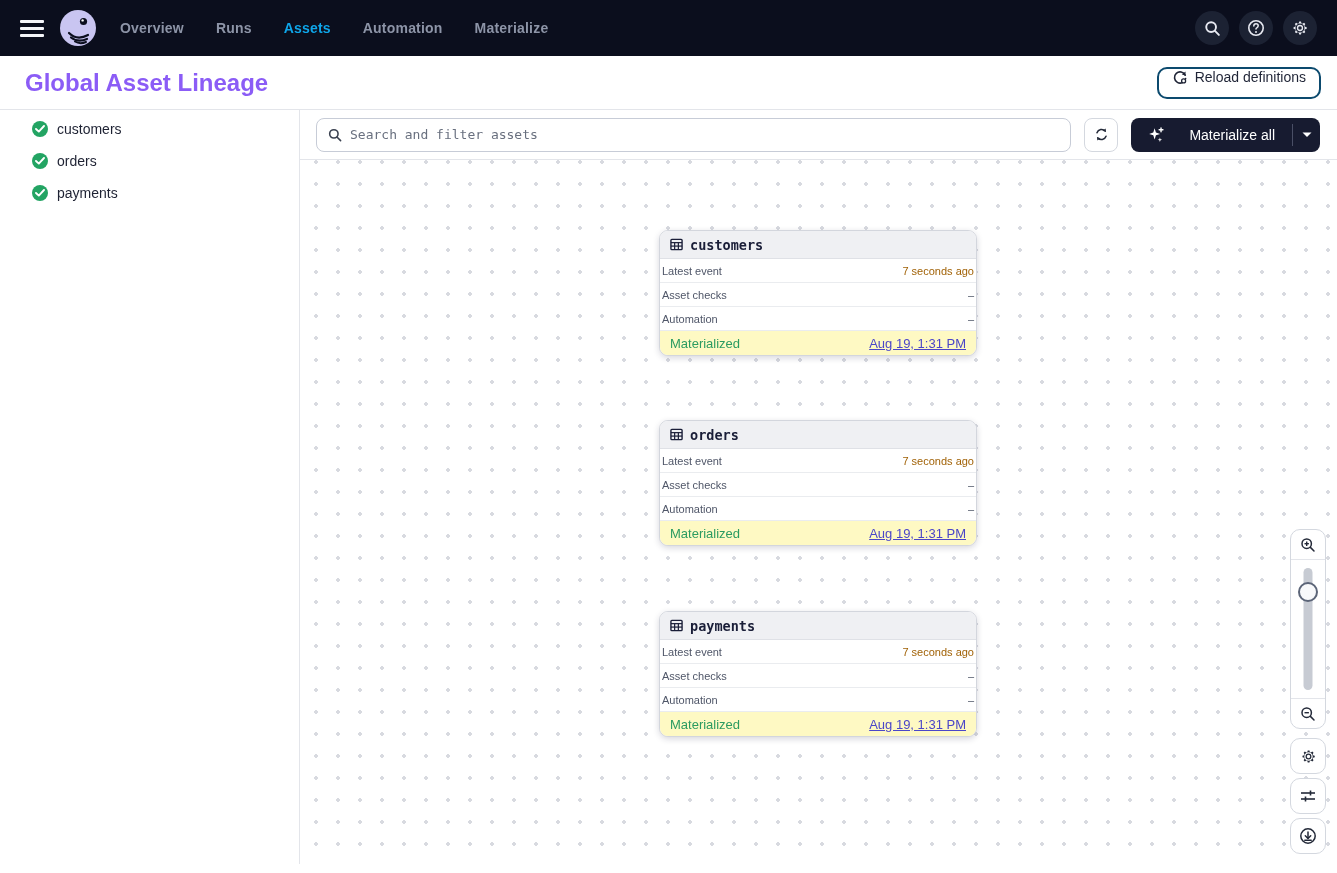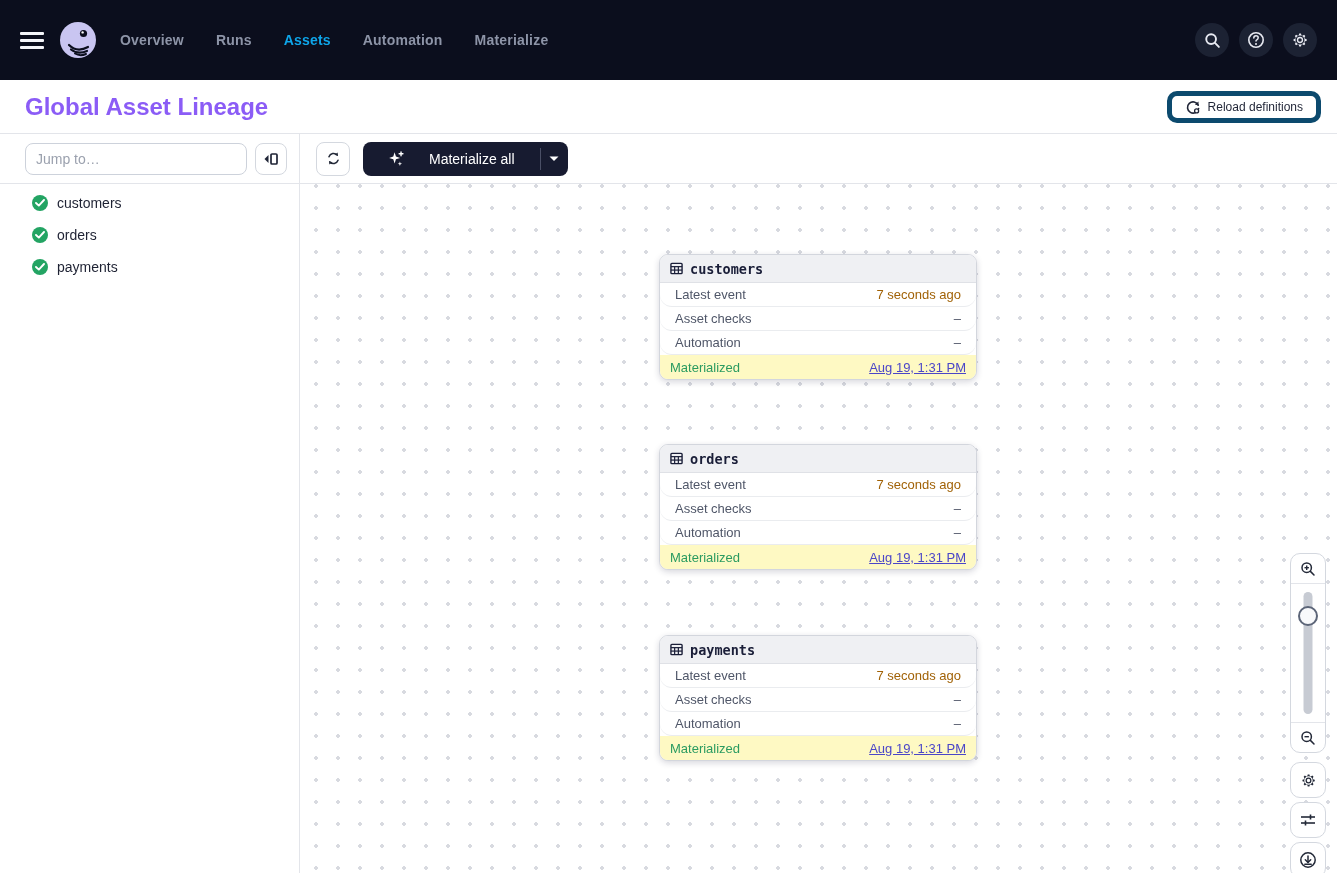--- a/index.html
+++ b/index.html
@@ -1,32 +1,32 @@
 <!DOCTYPE html>
 <html><head>
 <meta charset="utf-8">
 <style>
   * { margin:0; padding:0; box-sizing:border-box; }
   html,body { width:1337px; height:873px; overflow:hidden; font-family:"Liberation Sans",sans-serif; background:#fff; }
 
   
-  .topnav { height:80px; background:#0B0E1D; display:flex; align-items:center; padding:0 20px; }
+  .topnav { height:56px; background:#0B0E1D; display:flex; align-items:center; padding:0 20px; }
   .hamburger { width:26px; height:26px; display:flex; flex-direction:column; justify-content:center; gap:4px; cursor:pointer; margin-right:14px; }
   .hamburger span { display:block; width:24px; height:3px; background:#F4F5F9; border-radius:1px; }
   .logo { width:36px; height:36px; margin-right:24px; }
   .nav-links { display:flex; gap:32px; align-items:center; }
   .nav-link { font-size:14px; color:#8D94A7; letter-spacing:.2px; cursor:pointer; font-weight:600; }
   .nav-link.active { color:#0ea5e9; }
   .nav-right { margin-left:auto; display:flex; gap:10px; align-items:center; }
   .nav-icon-btn { width:34px; height:34px; border-radius:50%; background:#1C2233; display:flex; align-items:center; justify-content:center; cursor:pointer; color:#E8EAF2; }
 
   
   .page-header { height:54px; background:#fff; border-bottom:1px solid #E3E5EA; display:flex; align-items:center; justify-content:space-between; padding:0 16px 0 25px; }
   .page-title { font-size:24px; font-weight:700; color:#8b5cf6; }
-  .reload-btn { height:32px; display:flex; align-items:center; gap:7px; border:5px solid #0c4a6e; border-radius:10px; background:#fff; padding:0 13px; font-size:12px; color:#1F2436; cursor:pointer; }
+  .reload-btn { height:32px; display:flex; align-items:flex-start; gap:7px; border:2px solid #0c4a6e; border-radius:10px; background:#fff; padding:0 13px; font-size:14px; color:#1F2436; cursor:pointer; }
 
   
   .page-body { display:flex; height:754px; }
 
   
   .sidebar { width:300px; border-right:1px solid #E3E5EA; display:flex; flex-direction:column; background:#fff; }
   .sidebar-top { height:50px; display:flex; align-items:center; gap:8px; padding:0 12px 0 25px; border-bottom:1px solid #E3E5EA; }
   .jump-input { flex:1; height:32px; border:1px solid #CDD2DB; border-radius:8px; padding:0 10px; font-size:14px; color:#1E2233; outline:none; }
   .jump-input::placeholder { color:#9BA1AE; }
   .collapse-btn { width:32px; height:32px; border:1px solid #D4D8DF; border-radius:8px; background:#fff; display:flex; align-items:center; justify-content:center; cursor:pointer; color:#1F2436; }
@@ -36,33 +36,33 @@
   .asset-label { font-size:14px; color:#1E2233; }
 
   
   .canvas-area { flex:1; display:flex; flex-direction:column; min-width:0; }
   .canvas-toolbar { height:50px; background:#fff; border-bottom:1px solid #E3E5EA; display:flex; align-items:center; gap:13px; padding:0 17px 0 16px; }
   .search-box { flex:1; height:34px; border:1px solid #C7CCD7; border-radius:8px; display:flex; align-items:center; gap:8px; padding:0 11px; background:#fff; }
   .search-box input { border:none; outline:none; flex:1; font-family:"DejaVu Sans Mono",monospace; font-size:13px; color:#1E2233; background:transparent; }
   .search-box input::placeholder { color:#69707F; }
   .refresh-btn { width:34px; height:34px; border:1px solid #D4D8DF; border-radius:8px; background:#fff; display:flex; align-items:center; justify-content:center; cursor:pointer; color:#232938; flex:none; }
   .materialize-group { height:34px; display:flex; border-radius:8px; overflow:hidden; background:#171B30; color:#fff; flex:none; }
-  .materialize-main { display:flex; align-items:center; gap:24px; padding:0 25px; font-size:14px; cursor:pointer; }
+  .materialize-main { display:flex; align-items:center; gap:24px; padding:0 17px; font-size:14px; cursor:pointer; }
   .materialize-divider { width:1px; background:#4A4F66; margin:6px 0; }
   .materialize-caret { width:27px; display:flex; align-items:center; justify-content:center; cursor:pointer; }
 
   .canvas { flex:1; position:relative; overflow:hidden;
     background-color:#fff;
     background-image:radial-gradient(circle,#D8DAE0 1.6px,transparent 1.9px);
     background-size:22px 22px; background-position:5px 13px; }
 
   
   .asset-card { position:absolute; left:359px; width:318px; background:#fff; border:1px solid #D3D6DD; border-radius:9px; box-shadow:0 2px 6px rgba(31,36,68,.18); cursor:pointer; }
   .card-header { height:28px; background:#EFF0F3; border-bottom:1px solid #DFE1E6; border-radius:8px 8px 0 0; display:flex; align-items:center; gap:7px; padding:0 10px; font-family:"DejaVu Sans Mono",monospace; font-weight:700; font-size:13.5px; color:#1A1E38; }
-  .card-row { height:24px; display:flex; align-items:center; justify-content:space-between; padding:0 15px; border-bottom:1px solid #EAECEF; font-size:13px; color:#4F5668;border-radius:12px; }
+  .card-row { height:24px; display:flex; align-items:center; justify-content:space-between; padding:0 2px; border-bottom:1px solid #EAECEF; font-size:11px; color:#4F5668; }
   .card-row .val-link { color:#a16207; }
   .card-footer { height:24px; display:flex; align-items:center; justify-content:space-between; padding:0 10px; background:#fef9c3; border-radius:0 0 8px 8px; font-size:13px; }
   .card-footer .foot-label { color:#2B9B61; }
   .card-footer .foot-val { color:#4B46C8;text-decoration:underline; }
 
   
   .zoom-group { position:absolute; right:11px; top:369px; width:36px; height:200px; background:#fff; border:1px solid #D4D8DF; border-radius:10px; display:flex; flex-direction:column; }
   .zoom-btn { height:30px; display:flex; align-items:center; justify-content:center; cursor:pointer; color:#232938; flex:none; }
   .zoom-btn.top { border-bottom:1px solid #E3E5EA; }
   .zoom-btn.bottom { border-top:1px solid #E3E5EA; }
@@ -128,29 +128,20 @@
         <path d="M13.6 2.6 L13.4 6.4 L9.8 5.4 Z" fill="#1F2436"></path>
         <circle cx="11.6" cy="11.9" r="2" fill="#fff" stroke="#1F2436" stroke-width="1.3"></circle>
       </svg>
     <span>Reload definitions</span>
   </button>
 </div>
 
 <div class="page-body">
 
   <div class="sidebar">
-    <div class="sidebar-top">
-      <input class="jump-input" placeholder="Jump to…" style="">
-      <button class="collapse-btn">
-        <svg width="16" height="14" viewBox="0 0 16 14">
-            <path d="M5.5 3 L1.5 7 L5.5 11 Z" fill="#1F2436"></path>
-            <rect x="8" y="2" width="6" height="10" rx="1" stroke="#1F2436" stroke-width="1.7" fill="none"></rect>
-          </svg>
-      </button>
-    </div>
     <div class="asset-list">
       <div class="asset-item">
         <span class="check-badge">
             <svg width="10" height="8" viewBox="0 0 10 8">
               <polyline points="1,4 3.8,6.6 9,1" stroke="#fff" stroke-width="1.9" fill="none" stroke-linecap="round" stroke-linejoin="round"></polyline>
             </svg>
           </span>
         <span class="asset-label">customers</span>
       </div>
       <div class="asset-item">
@@ -167,20 +158,27 @@
               <polyline points="1,4 3.8,6.6 9,1" stroke="#fff" stroke-width="1.9" fill="none" stroke-linecap="round" stroke-linejoin="round"></polyline>
             </svg>
           </span>
         <span class="asset-label">payments</span>
       </div>
     </div>
   </div>
 
   <div class="canvas-area">
     <div class="canvas-toolbar">
+      <div class="search-box">
+        <svg width="14" height="14" viewBox="0 0 16 16">
+            <circle cx="6.7" cy="6.7" r="4.8" stroke="#3A4150" stroke-width="1.8" fill="none"></circle>
+            <line x1="10.5" y1="10.5" x2="14.4" y2="14.4" stroke="#3A4150" stroke-width="1.8" stroke-linecap="round"></line>
+          </svg>
+        <input placeholder="Search and filter assets" style="">
+      </div>
       <button class="refresh-btn">
         <svg width="17" height="17" viewBox="0 0 18 18">
             <path d="M4.2 7.2 A5.2 5.2 0 0 1 13 5.4" stroke="currentColor" stroke-width="1.6" fill="none" stroke-linecap="round"></path>
             <path d="M13.6 2.6 L13.3 6.2 L9.9 5 Z" fill="currentColor"></path>
             <path d="M13.8 10.8 A5.2 5.2 0 0 1 5 12.6" stroke="currentColor" stroke-width="1.6" fill="none" stroke-linecap="round"></path>
             <path d="M4.4 15.4 L4.7 11.8 L8.1 13 Z" fill="currentColor"></path>
           </svg>
       </button>
       <div class="materialize-group">
         <div class="materialize-main">

